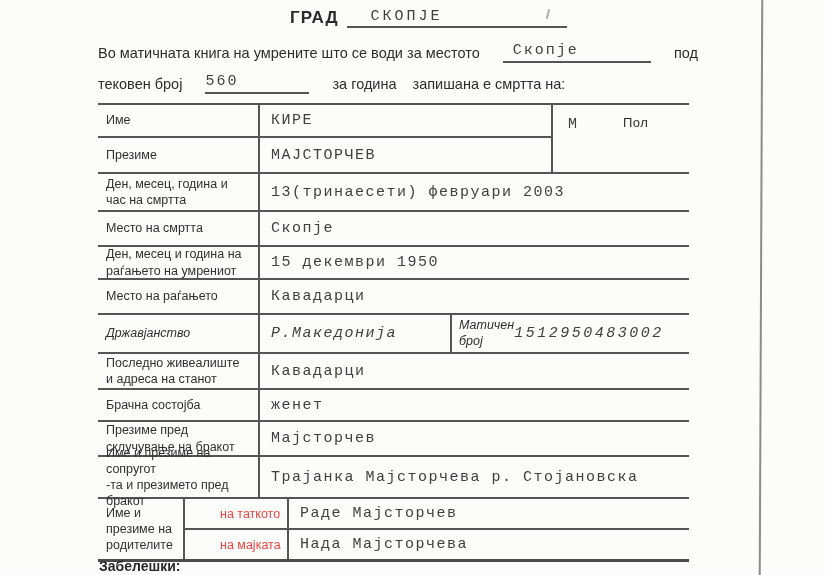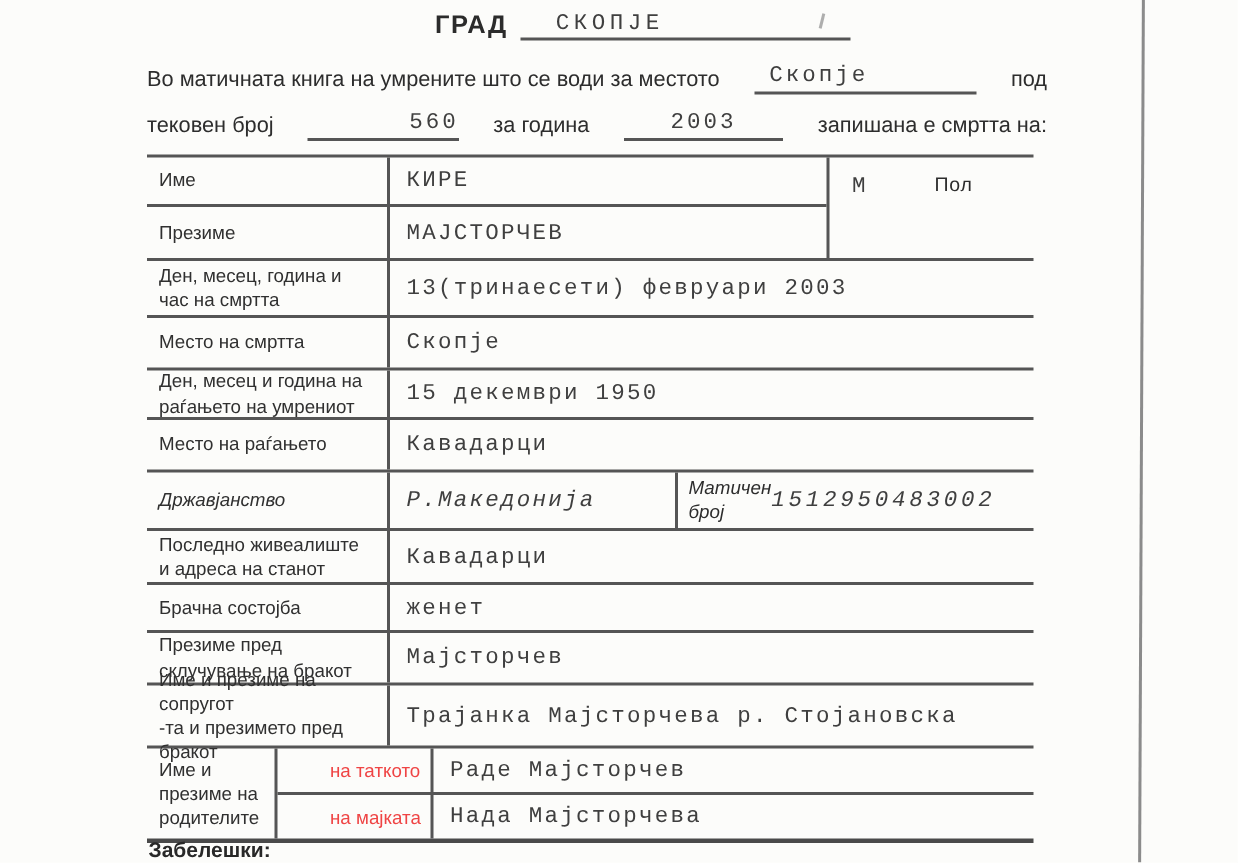--- a/index.html
+++ b/index.html
@@ -40,21 +40,21 @@
   }
   .hdr-para.l1{top:41px;}
   .hdr-para.l2{top:72px;}
   .blank{
     display:inline-block;border-bottom:2px solid #555;
     font-size:15px;letter-spacing:2px;
     padding-bottom:1px;margin:0 7px;
     text-align:left;
   }
   .blank.place{width:148px;padding-left:10px;}
-  .blank.num{width:104px;text-align:right;}
+  .blank.num{width:104px;text-align:left;}
   .blank.year{width:110px;text-align:center;}
   
   .doc-table{
     position:absolute;left:98px;top:103px;width:591px;
     border-top:2px solid #555;
     border-bottom:3px solid #4a4a4a;
     box-sizing:border-box;
   }
   .doc-table *{box-sizing:border-box;}
   .t-top{display:flex;border-bottom:2px solid #555;}
@@ -138,21 +138,20 @@
   <div class="hdr-para l1">
     <span>Во матичната книга на умрените што се води за местото</span>
     <span class="blank place mono">Скопје</span>
     <span>под</span>
   </div>
 
   <div class="hdr-para l2">
     <span>тековен број</span>
     <span class="blank num mono">560</span>
     <span>за година</span>
-    <span class="blank year mono">2003</span>
     <span>запишана е смртта на:</span>
   </div>
 
   <div class="doc-table">
 
     <div class="t-top">
       <div class="t-top-left">
         <div class="t-row bb h33">
           <div class="cell-label">Име</div>
           <div class="cell-value mono">КИРЕ</div>

